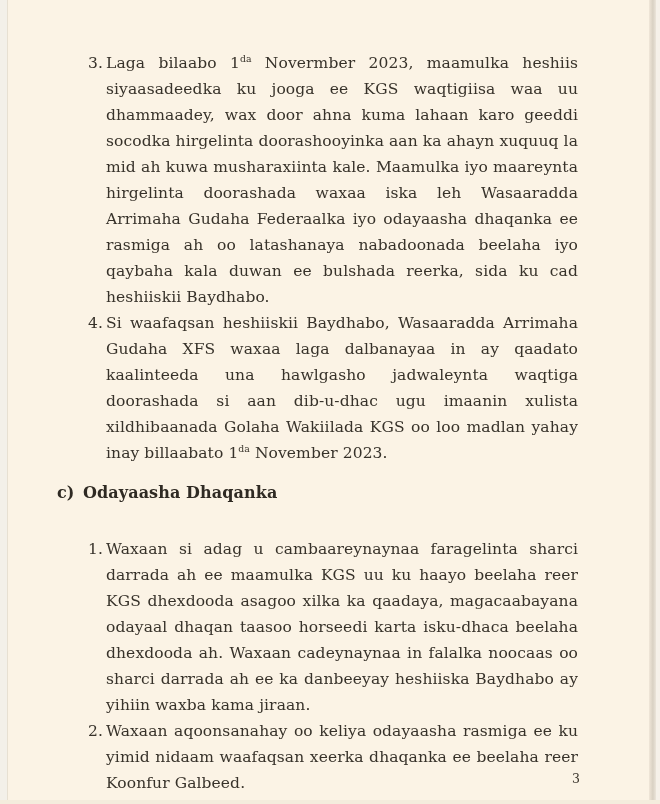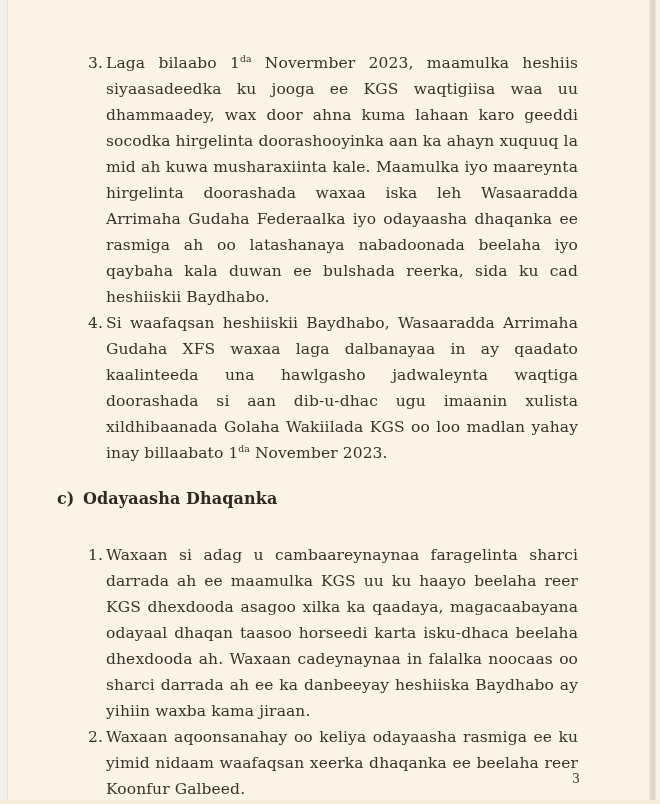--- a/index.html
+++ b/index.html
@@ -59,21 +59,21 @@
     text-align: left;
   }
   sup.ordinal {
     font-size: 0.6em;
     vertical-align: super;
     line-height: 0;
     letter-spacing: 0;
     margin-top: 12px;
   }
   .section-heading {
-    margin-top: 20px;
+    margin-top: 14px;
     margin-bottom: 30px;
     font-weight: bold;
     font-size: 16px;
     color: #2f2a23;
   }
   .section-heading .sec-label { display: inline-block; width: 26px; }
   .page-number {
     position: absolute;
     left: 566px;
     top: 771px;

